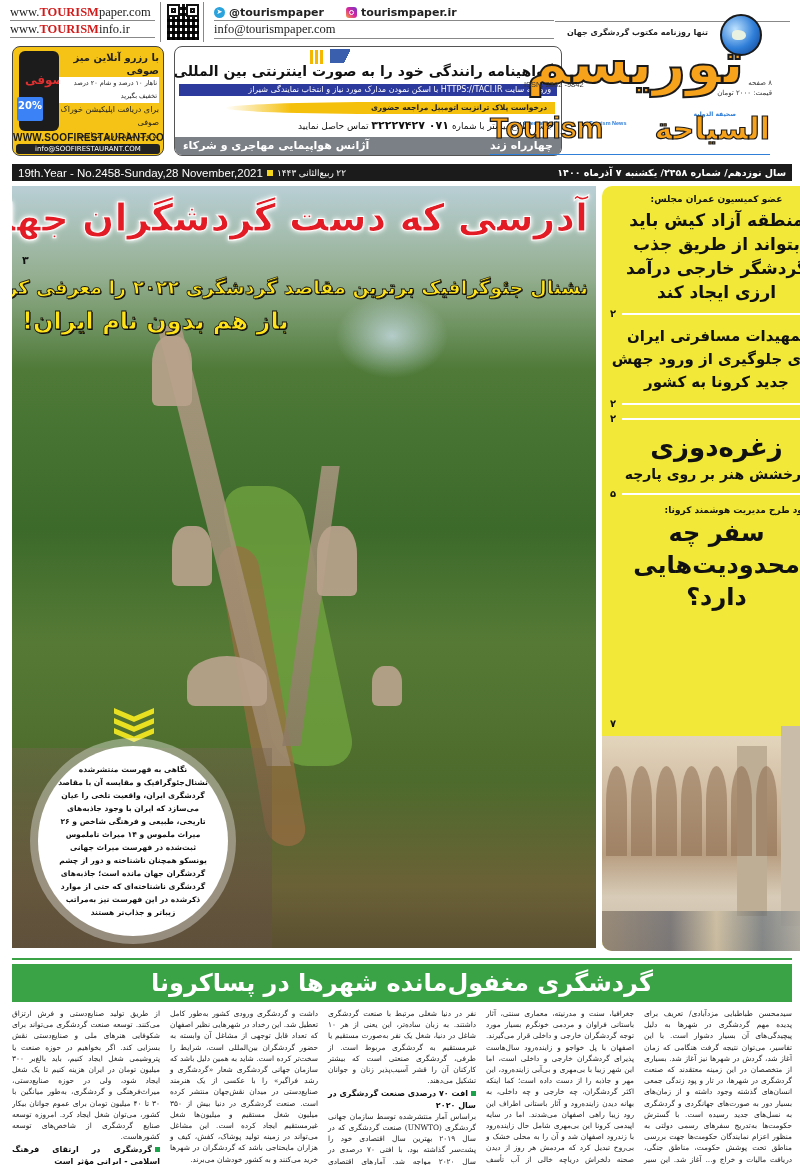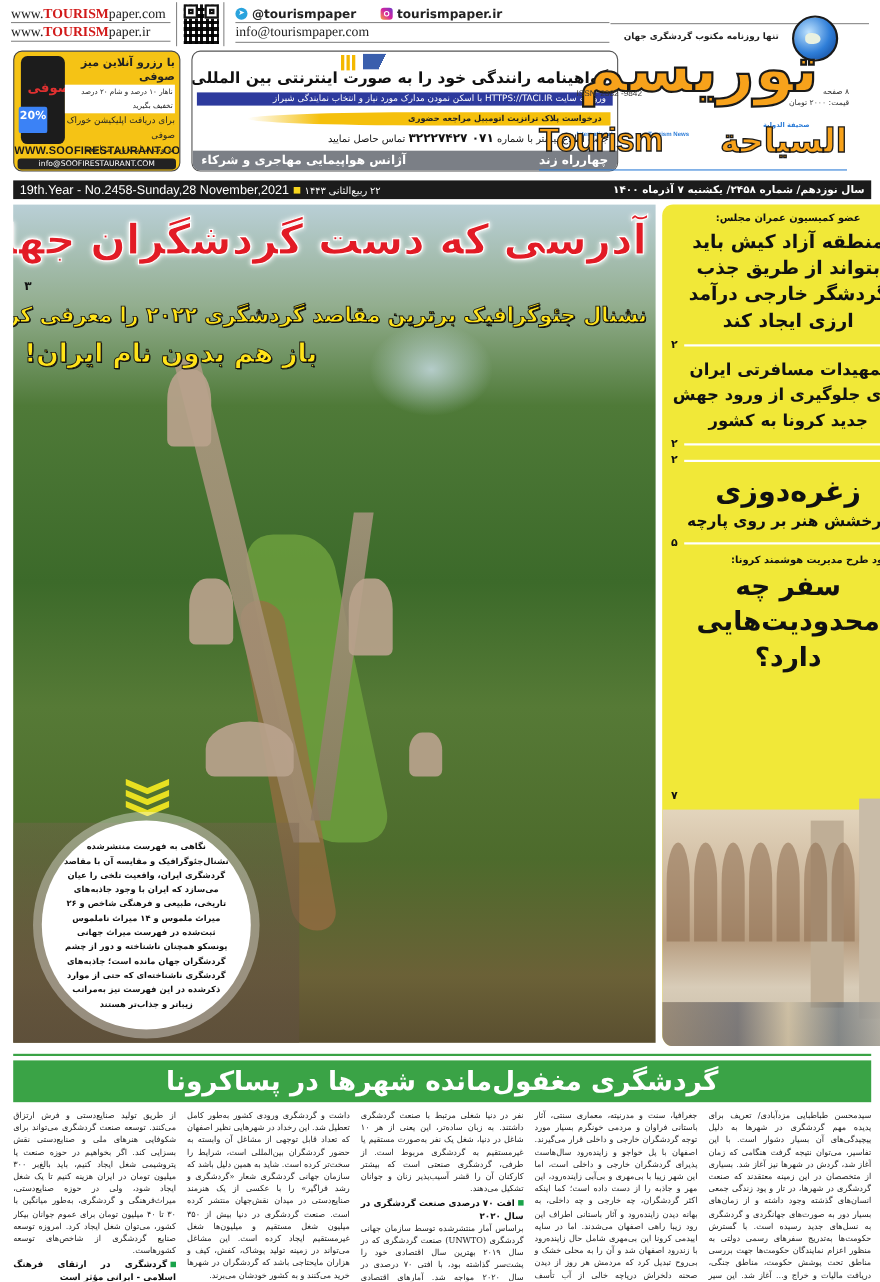--- a/index.html
+++ b/index.html
@@ -126,21 +126,21 @@
   .col .sub::before { content: ""; display: inline-block; width: 5px; height: 5px; background: #1aa34a; margin-left: 3px; }
 </style>
 </head>
 <body>
 
 <div class="top-links">
   <div class="web">
     <span>www.</span><b>TOURISM</b><span>paper.com</span>
   </div>
   <div class="web">
-    <span>www.</span><b>TOURISM</b><span>paper.ir</span>
+    <span>www.</span><b>TOURISM</b><span>info.ir</span>
   </div>
 </div>
 
 <div class="qr">
     <div class="qr-grid"></div>
   </div>
 
 <div class="social">
   <div class="social-row">
     <span class="social-item">

